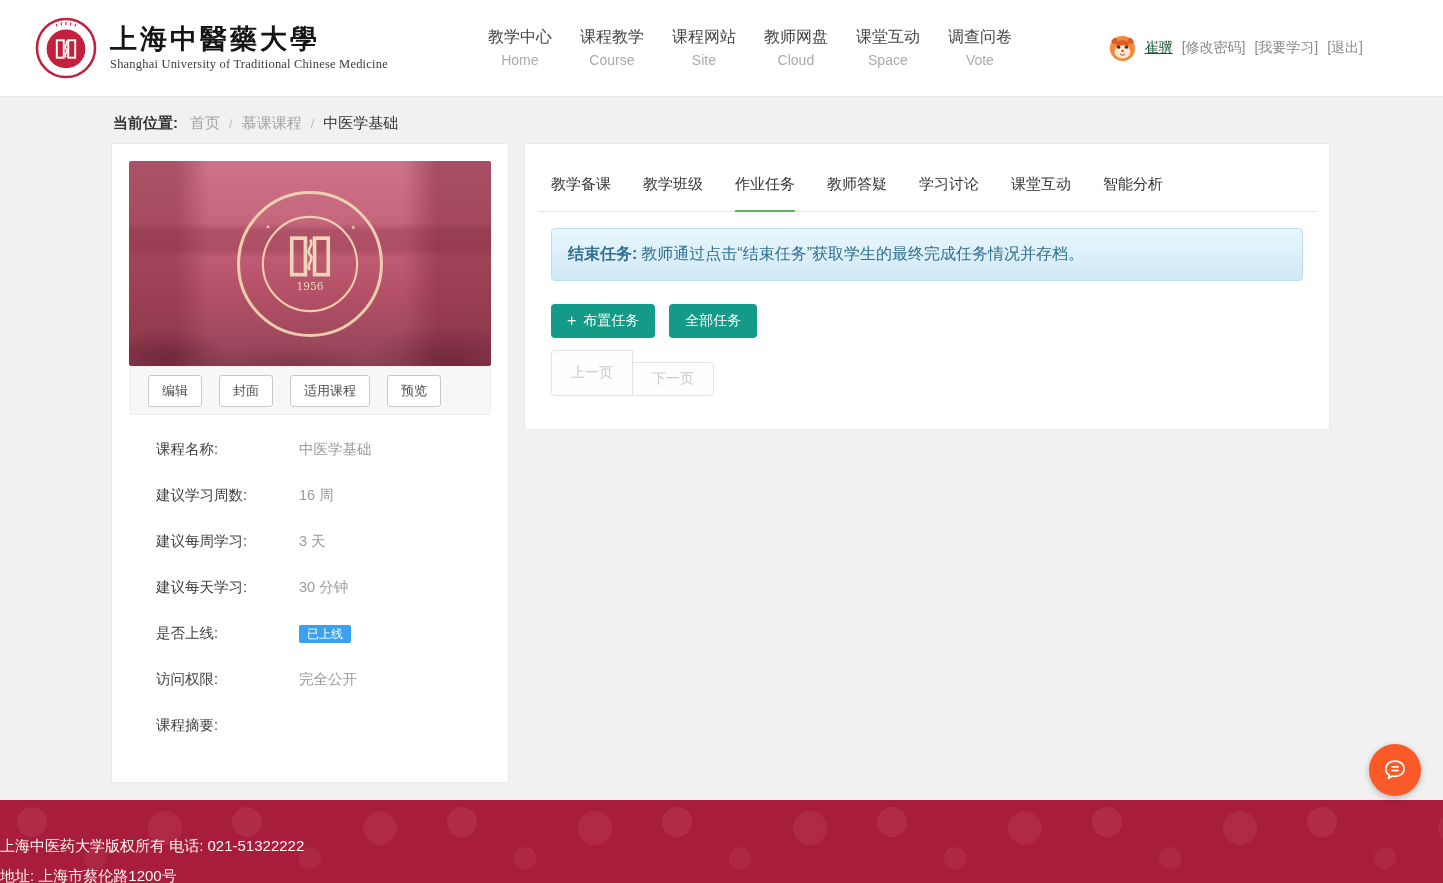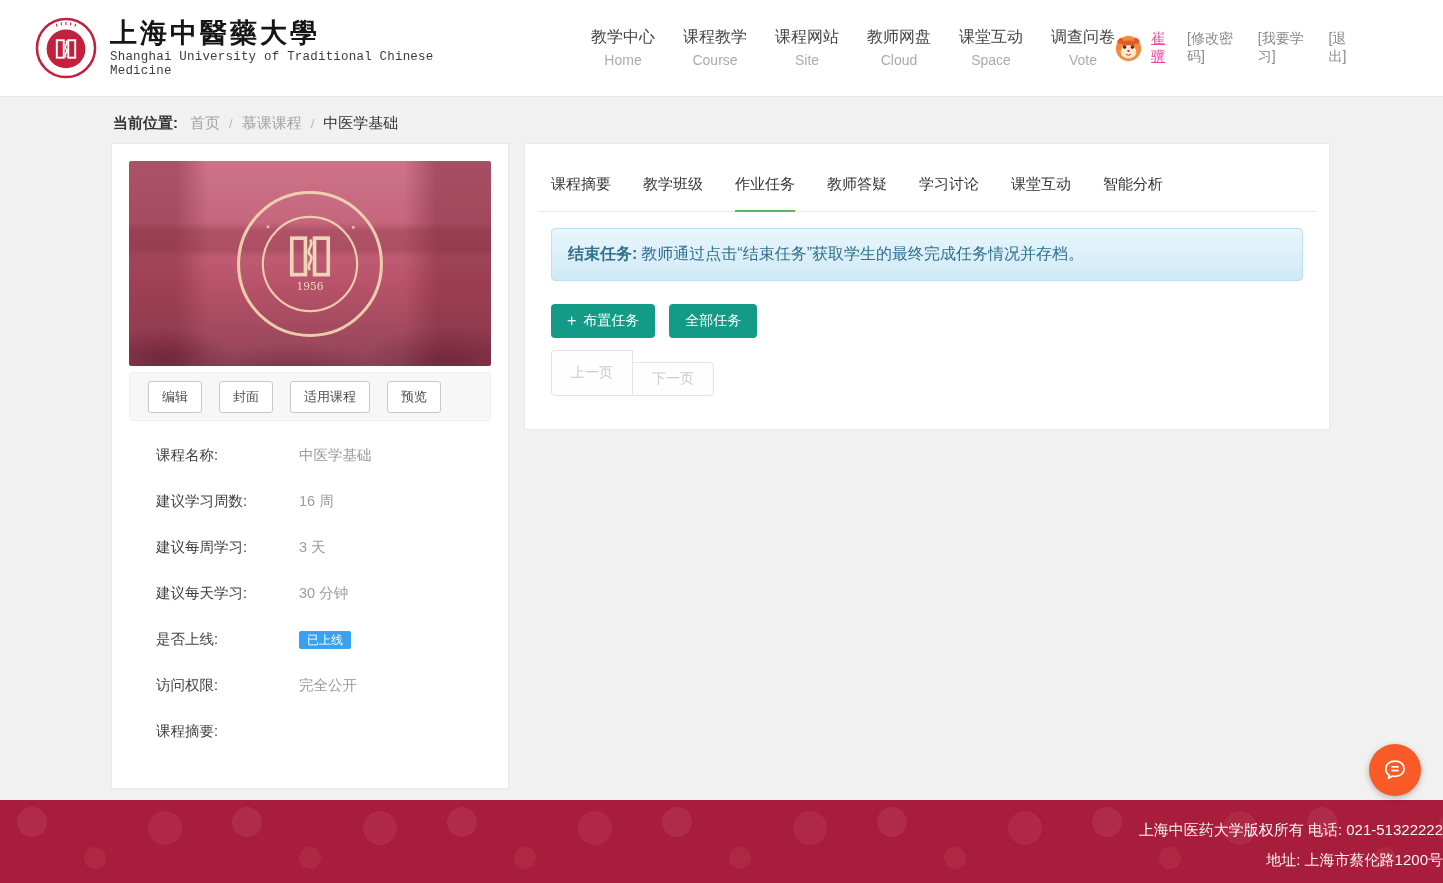--- a/index.html
+++ b/index.html
@@ -17,30 +17,30 @@
     height:97px; background:#fff; border-bottom:1px solid #e7e7e7;
     display:flex; align-items:center; padding:0 80px 0 35px;
   }
   .logo { display:flex; align-items:center; gap:13px; cursor:pointer; }
   .seal { width:62px; height:62px; flex:0 0 auto; }
   .logo-text .zh {
     font-family:"DejaVu Serif","Liberation Serif",serif;
     font-size:27px; font-weight:700; letter-spacing:3px; color:#151515; line-height:1.1;
   }
   .logo-text .en {
-    font-family:Liberation Mono, monospace;
+    font-family:Liberation Serif, serif;
     font-size:12.5px; color:#3c3c3c; margin-top:3px; letter-spacing:.2px;
   }
   .nav { display:flex; gap:28px; margin-left:100px; }
   .nav-item { text-align:center; cursor:pointer; min-width:64px; }
   .nav-item .zh { font-size:16px; color:#454545; line-height:22px; }
   .nav-item .en { font-size:14px; color:#ababab; line-height:20px; margin-top:2px; }
   .userbox { margin-left:auto; display:flex; align-items:center; gap:9px; font-size:14px; color:#8a8a8a; }
   .avatar { width:27px; height:27px; border-radius:50%; overflow:hidden; background:#fcefe2; flex:0 0 auto; }
-  .user-name { color:#ec4899;text-decoration:underline; }
+  .user-name { color:#14532d;text-decoration:underline; }
   .user-link { color:#8a8a8a; cursor:pointer; }
 
   
   .breadcrumb { margin:0 113px 0 113px; padding-top:17px; font-size:15px; display:flex; align-items:center; gap:9px; }
   .crumb-label { font-weight:bold; color:#333; margin-right:3px; }
   .crumb-link { color:#a3a3a3; cursor:pointer; }
   .crumb-sep { color:#b9b9b9; font-size:13px; }
   .crumb-current { color:#333; }
 
   
@@ -55,21 +55,21 @@
     background:
       radial-gradient(ellipse 95px 42px at 10% 96%, rgba(88,22,42,.50), transparent 70%),
       radial-gradient(ellipse 120px 48px at 88% 97%, rgba(88,22,42,.45), transparent 70%),
       radial-gradient(ellipse 150px 38px at 45% 102%, rgba(100,26,46,.40), transparent 70%),
       linear-gradient(90deg, rgba(128,42,62,.45) 0 13%, transparent 22% 76%, rgba(128,42,62,.50) 85% 100%),
       linear-gradient(180deg, transparent 30%, rgba(135,47,67,.35) 34% 43%, transparent 47%),
       linear-gradient(180deg, #cd7389 0%, #c4647b 35%, #b65168 62%, #a34a5f 82%, #92455a 100%);
   }
   .cover-seal { position:absolute; left:50%; top:50%; width:152px; height:152px; transform:translate(-50%,-50%); opacity:.92; }
   .cover-actions {
-    margin-top:6px; background:#f7f7f7; border:1px solid #efefef; border-radius:3px;
+    background:#f7f7f7; border:1px solid #efefef; border-radius:3px;
     height:49px; display:flex; align-items:center; gap:17px; padding:0 18px;
   }
   .cover-btn {
     background:#fff; border:1px solid #c9c9c9; border-radius:3px; cursor:pointer;
     padding:6px 13px; font-size:13px; color:#4f4f4f; font-family:inherit;
   }
   .details { padding:25px 9px 0; }
   .detail-row { display:flex; align-items:center; margin-bottom:27px; font-size:14.5px; min-height:15px;margin-left:18px; }
   .detail-label { width:143px; color:#3f3f3f; flex:0 0 auto; }
   .detail-value { color:#9b9b9b; }
@@ -109,21 +109,21 @@
 
   
   .footer {
     position:absolute; left:0; right:0; top:800px; height:83px;
     background-color:#a71d3b;
     background-image:
       radial-gradient(circle 15px at 32px 22px, rgba(255,170,180,.10) 0 99%, transparent 100%),
       radial-gradient(circle 11px at 95px 58px, rgba(255,170,180,.08) 0 99%, transparent 100%),
       radial-gradient(circle 17px at 165px 28px, rgba(255,170,180,.09) 0 99%, transparent 100%);
     background-size:215px 83px;
-    text-align:right; color:#fdf4f4; font-size:15px; padding-top:15px; line-height:30px;
+    text-align:left; color:#fdf4f4; font-size:15px; padding-top:31px; line-height:30px;
   }
 
   
   .fab {
     position:absolute; right:22px; top:744px; width:52px; height:52px; border-radius:50%;
     background:#f95a28; display:flex; align-items:center; justify-content:center;
     cursor:pointer; box-shadow:0 2px 6px rgba(0,0,0,.25);
   }
 </style>
 </head>
@@ -260,21 +260,21 @@
       </div>
       <div class="detail-row">
         <span class="detail-label">课程摘要:</span>
         <span class="detail-value"></span>
       </div>
     </div>
   </div>
 
   <div class="right-card">
     <div class="tabs">
-      <div class="tab">课程摘要</div>
+      <div class="tab">教学备课</div>
       <div class="tab">教学班级</div>
       <div class="tab active">作业任务</div>
       <div class="tab">教师答疑</div>
       <div class="tab">学习讨论</div>
       <div class="tab">课堂互动</div>
       <div class="tab">智能分析</div>
     </div>
 
     <div class="alert">
       <b>结束任务:</b><span>教师通过点击“结束任务”获取学生的最终完成任务情况并存档。</span>

